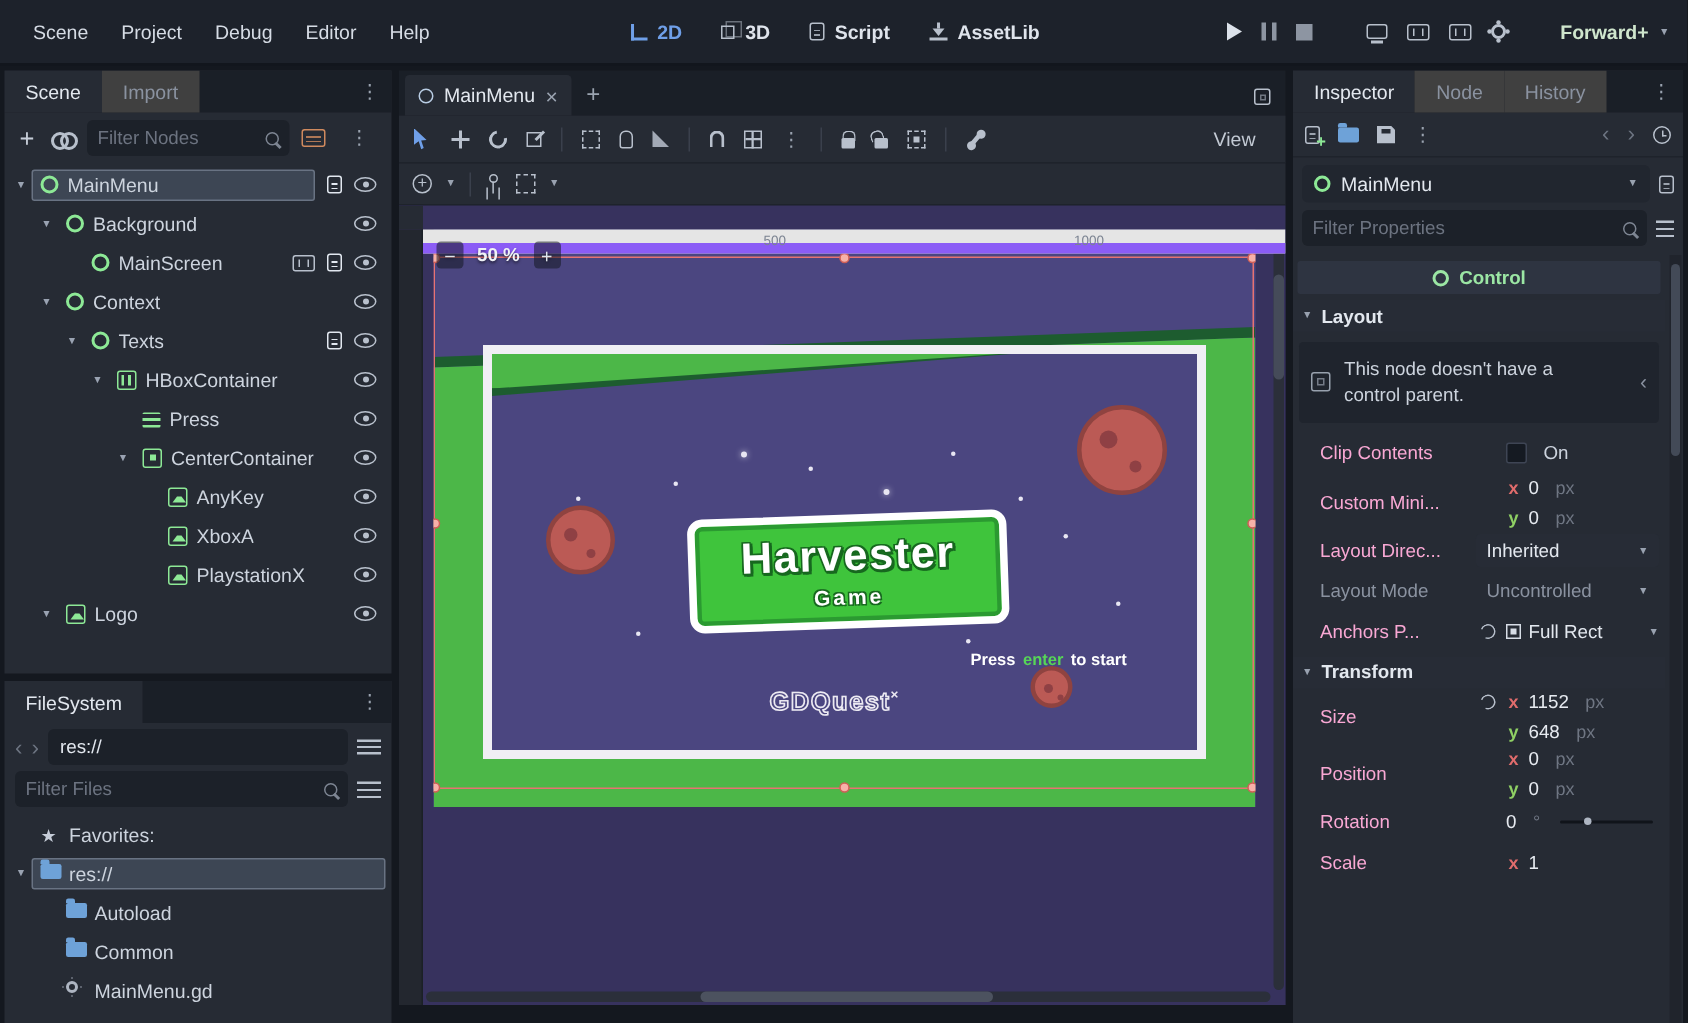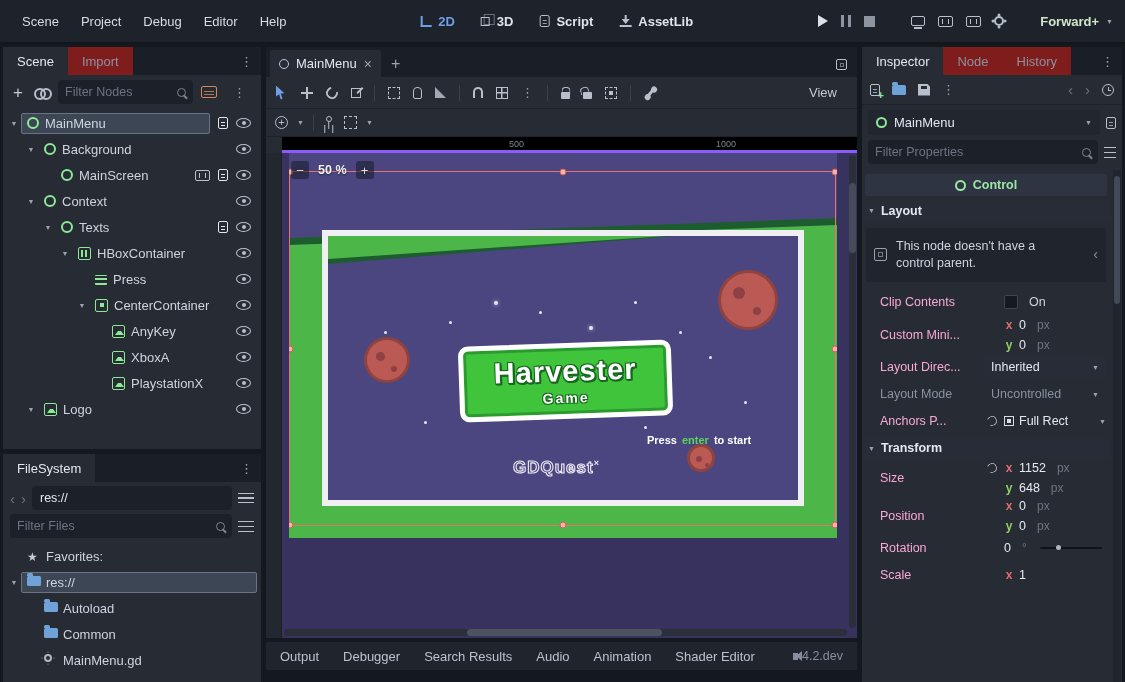--- a/index.html
+++ b/index.html
@@ -109,21 +109,21 @@
 .runbar .sp{width:10px}
 .renderer{display:flex;align-items:center;gap:7px;color:#cfe6cd;font-weight:bold}
 .caret{font-size:7px;color:#99a2b0}
 
 .main{flex:1;display:flex;gap:5px;padding:3px 3px 0 3px;min-height:0}
 .left{width:258px;flex:none;display:flex;flex-direction:column;gap:5px;min-height:0}
 .dock{background:#262b34;display:flex;flex-direction:column;min-height:0;overflow:hidden}
 .scenedock{flex:0 0 402px}
 .fsdock{flex:1}
 .tabs{background:#1a1f27;display:flex;align-items:flex-end;height:28px;flex:none}
-.tab{height:28px;display:flex;align-items:center;padding:0 14px;color:#8a92a0;background:#7f1d1d}
+.tab{height:28px;display:flex;align-items:center;padding:0 14px;color:#8a92a0;background:#404040}
 .tab.active{background:#262b34;color:#e3e8ef}
 .dots{margin-left:auto;color:#9aa3b0;padding:0 8px;font-size:13px;display:flex;align-items:center;height:100%}
 .dtoolbar{display:flex;align-items:center;gap:8px;padding:5px 7px;flex:none}
 .tbtn{color:#b8c0cc;display:inline-flex;align-items:center;justify-content:center;min-width:16px}
 .plusbtn{font-size:17px;color:#c6cdd8;line-height:1}
 .search{flex:1;display:flex;align-items:center;background:#1c2129;border-radius:4px;height:24px;padding:0 7px;min-width:0}
 .search input{flex:1;background:transparent;border:none;outline:none;color:#dfe4ec;font-size:12.5px;min-width:0}
 .search input::placeholder{color:#6c7380}
 .tree{flex:1;overflow:hidden;position:relative;padding-top:1px}
 .trow{height:26px;display:flex;align-items:center;padding-left:calc(4px + var(--d)*17px);padding-right:4px}
@@ -145,21 +145,21 @@
 .scircle{width:10px;height:10px;border:1.5px solid #b9cde4;border-radius:50%}
 .closex{color:#9aa3b0;font-size:14px}
 .newtab{color:#9aa3b0;font-size:16px;padding:0 6px;margin-bottom:4px}
 .ctabbar .i-expand{margin-left:auto;margin-bottom:7px;margin-right:6px}
 .tb1{height:32px;flex:none;background:#262b34;border-bottom:1px solid #1e232b;display:flex;align-items:center;gap:13px;padding:0 10px}
 .tb2{height:28px;flex:none;background:#262b34;border-bottom:1px solid #1e232b;display:flex;align-items:center;gap:9px;padding:0 9px}
 .sep{width:1px;height:16px;background:#3a404c;flex:none}
 .viewbtn{margin-left:auto;color:#c3cad4;padding-right:10px}
 .canvas{flex:1;position:relative;background:#37325e;overflow:hidden;min-height:0}
 .corner{position:absolute;left:0;top:0;width:16px;height:16px;background:#262b34;z-index:7}
-.rtop{position:absolute;left:16px;right:0;top:0;height:16px;background:#000000;z-index:7;border-bottom:3px solid #8b5cf6}
+.rtop{position:absolute;left:16px;right:0;top:16px;height:16px;background:#e5e5e5;z-index:7;border-bottom:7px solid #8b5cf6}
 .rleft{position:absolute;left:0;top:16px;bottom:0;width:16px;background:#23272f;z-index:7;border-right:1px solid #1b2026}
 .rmark{position:absolute;top:2px;font-size:9px;color:#7b8391}
 .cinner{position:absolute;left:16px;top:16px;right:0;bottom:0;background:#37325e}
 .stage{position:absolute;left:7px;top:0;width:548px;height:385px;background:#4b4680;overflow:hidden}
 .trapedge{position:absolute;inset:0;background:#1d5c2f;clip-path:polygon(0 85px,100% 65px,100% 72px,0 92px)}
 .trap{position:absolute;inset:0;background:#4cb748;clip-path:polygon(0 92px,100% 72px,100% 100%,0 100%)}
 .frame{position:absolute;left:33px;top:77px;width:482px;height:276px;border:6px solid #f0eff4;background:#4b4680;z-index:2}
 .sliverd{position:absolute;left:0;top:0;width:346px;height:28px;background:#1d5c2f;clip-path:polygon(0 0,100% 0,0 100%)}
 .sliver{position:absolute;left:0;top:0;width:338px;height:23px;background:#4cb748;clip-path:polygon(0 0,100% 0,0 100%)}
 .star{position:absolute;width:3px;height:3px;background:#e8e6f2;border-radius:50%;z-index:3}
@@ -596,32 +596,20 @@
             <span class="zlabel">50 %</span>
             <span class="zbtn g-plus"></span>
           </div>
           <div class="vsb"></div>
           <div class="vsbthumb"></div>
           <div class="hsbtrack"></div>
           <div class="hsb"></div>
         </div>
       </div>
 
-      <div class="statusbar">
-        <span>Output</span>
-        <span>Debugger</span>
-        <span>Search Results</span>
-        <span>Audio</span>
-        <span>Animation</span>
-        <span>Shader Editor</span>
-        <span class="version">
-            <span class="ic i-speaker" style="color:#858da0"></span>
-            <span>4.2.dev</span>
-          </span>
-      </div>
     </section>
 
     <section class="right">
       <div class="dock rdock">
         <div class="tabs">
           <span class="tab active">Inspector</span>
           <span class="tab">Node</span>
           <span class="tab">History</span>
           <span class="dots g-dots"></span>
         </div>

